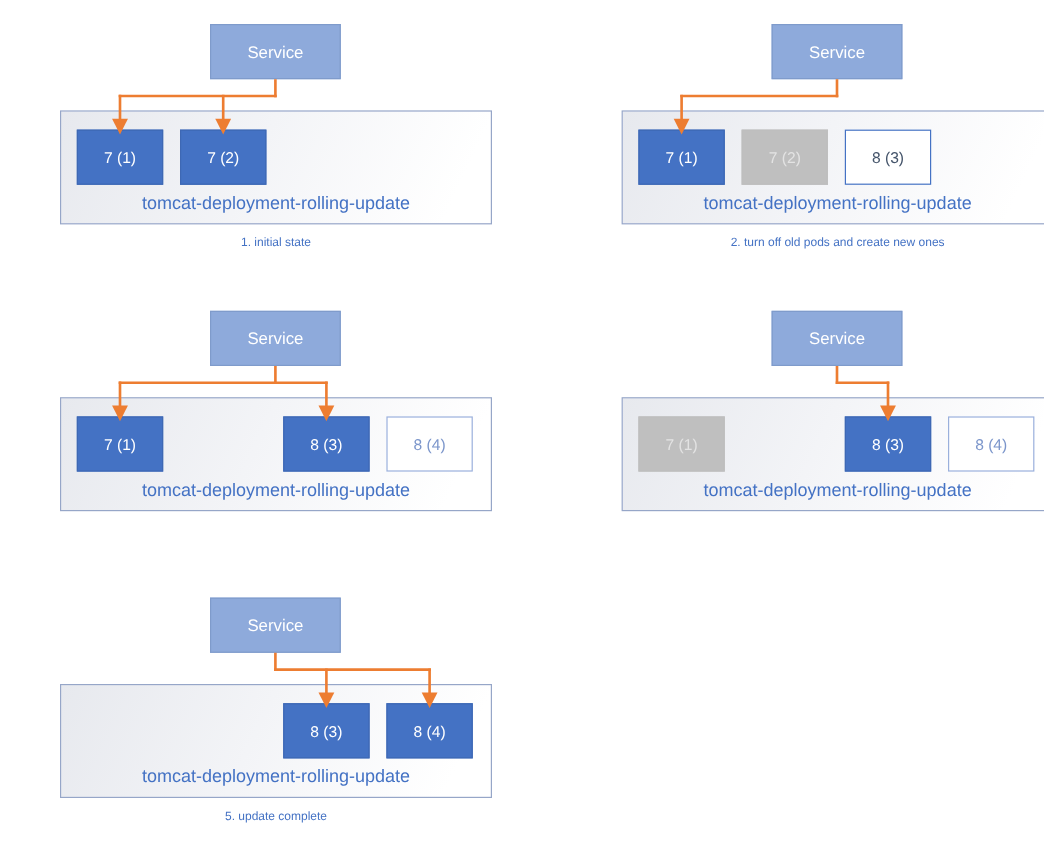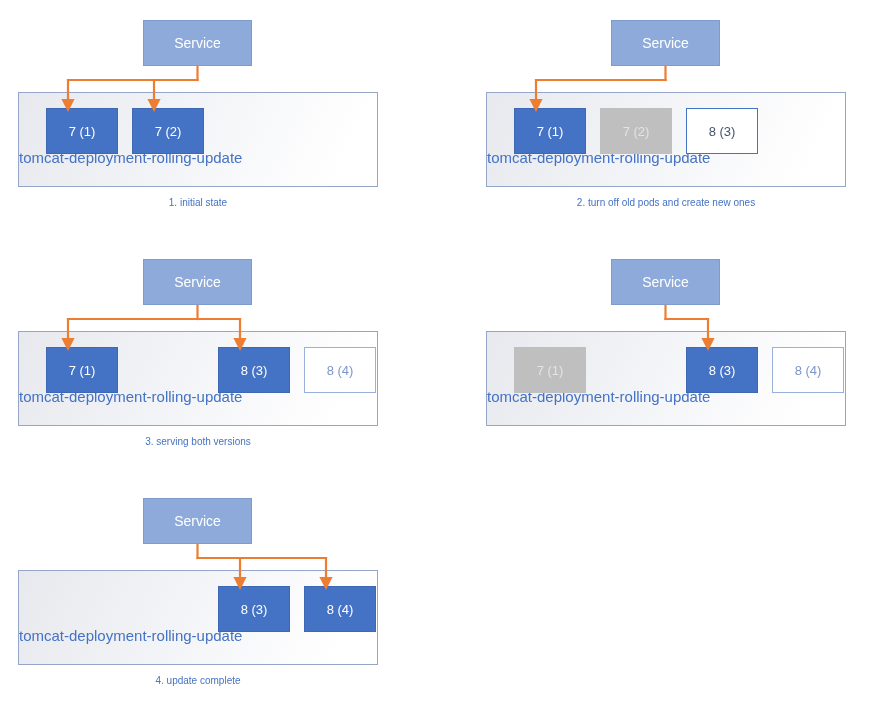--- a/index.html
+++ b/index.html
@@ -11,21 +11,21 @@
   #diagram {
     position: relative;
     width: 870px;
     height: 718px;
     display: grid;
     grid-template-columns: 435px 435px;
     grid-auto-rows: 239px;
     background: #ffffff;
     overflow: hidden;
   }
-  .panel { position: relative; }
+  .panel { position: relative; padding-left: 32px; }
   .panel-inner { position: relative; width: 402px; height: 239px; }
   .panel:nth-child(even) .panel-inner { margin-left: 33px; }
 
   .service {
     position: absolute;
     left: 143px; top: 20px;
     width: 109px; height: 46px;
     box-sizing: border-box;
     background: var(--service-fill);
     border: 1px solid var(--service-border);
@@ -38,33 +38,33 @@
     position: absolute;
     left: 18px; top: 92px;
     width: 360px; height: 95px;
     box-sizing: border-box;
     border: 1px solid var(--container-border);
     background: linear-gradient(115deg, var(--container-fill-start) 0%, #f3f4f7 45%, var(--container-fill-end) 90%);
     z-index: 1;
   }
   .deployment-label {
     position: absolute;
-    left: 0; right: 0; bottom: 20px;
+    left: 0; right: 0; bottom: 8px;
+    text-align: center;
     color: var(--label-text);
     font-size: 15px;
   }
   .pods { position: absolute; left: 0; top: 0; width: 402px; height: 239px; z-index: 2; }
   .pod {
     position: absolute;
     top: 108px;
     width: 72px; height: 46px;
     box-sizing: border-box;
     display: flex; align-items: center; justify-content: center;
     font-size: 13px;
-    margin-left: 14px;
   }
   .pod--blue {
     background: var(--pod-blue-fill);
     border: 1px solid var(--pod-blue-border);
     color: var(--pod-blue-text);
   }
   .pod--gray {
     background: var(--pod-gray-fill);
     border: 1px solid var(--pod-gray-fill);
     color: var(--pod-gray-text);
@@ -163,21 +163,20 @@
       <div class="arrows-host">
           <svg width="402" height="239" class="arrows">
             <line x1="197.5" y1="66" x2="197.5" y2="81.1" stroke="#ED7D31" stroke-width="2.2"></line>
             <line x1="66.9" y1="80" x2="241.1" y2="80" stroke="#ED7D31" stroke-width="2.2"></line>
             <line x1="68" y1="79" x2="68" y2="100" stroke="#ED7D31" stroke-width="2.2"></line>
             <polygon points="61.4,99 74.6,99 68,112" fill="#ED7D31"></polygon>
             <line x1="240" y1="79" x2="240" y2="100" stroke="#ED7D31" stroke-width="2.2"></line>
             <polygon points="233.4,99 246.6,99 240,112" fill="#ED7D31"></polygon>
           </svg>
         </div>
-      <div class="caption">3. serving both versions</div>
     </div>
   </div>
     <div class="panel">
     <div class="panel-inner">
       <div class="service">
         <span>Service</span>
       </div>
       <div class="container-box">
         <div class="deployment-label">tomcat-deployment-rolling-update</div>
       </div>
@@ -211,16 +210,16 @@
       <div class="arrows-host">
           <svg width="402" height="239" class="arrows">
             <line x1="197.5" y1="66" x2="197.5" y2="81.1" stroke="#ED7D31" stroke-width="2.2"></line>
             <line x1="196.4" y1="80" x2="327.1" y2="80" stroke="#ED7D31" stroke-width="2.2"></line>
             <line x1="240" y1="79" x2="240" y2="100" stroke="#ED7D31" stroke-width="2.2"></line>
             <polygon points="233.4,99 246.6,99 240,112" fill="#ED7D31"></polygon>
             <line x1="326" y1="79" x2="326" y2="100" stroke="#ED7D31" stroke-width="2.2"></line>
             <polygon points="319.4,99 332.6,99 326,112" fill="#ED7D31"></polygon>
           </svg>
         </div>
-      <div class="caption">4. update complete</div>
+      <div class="caption">5. update complete</div>
     </div>
   </div>
   </div>
 
 </body></html>

